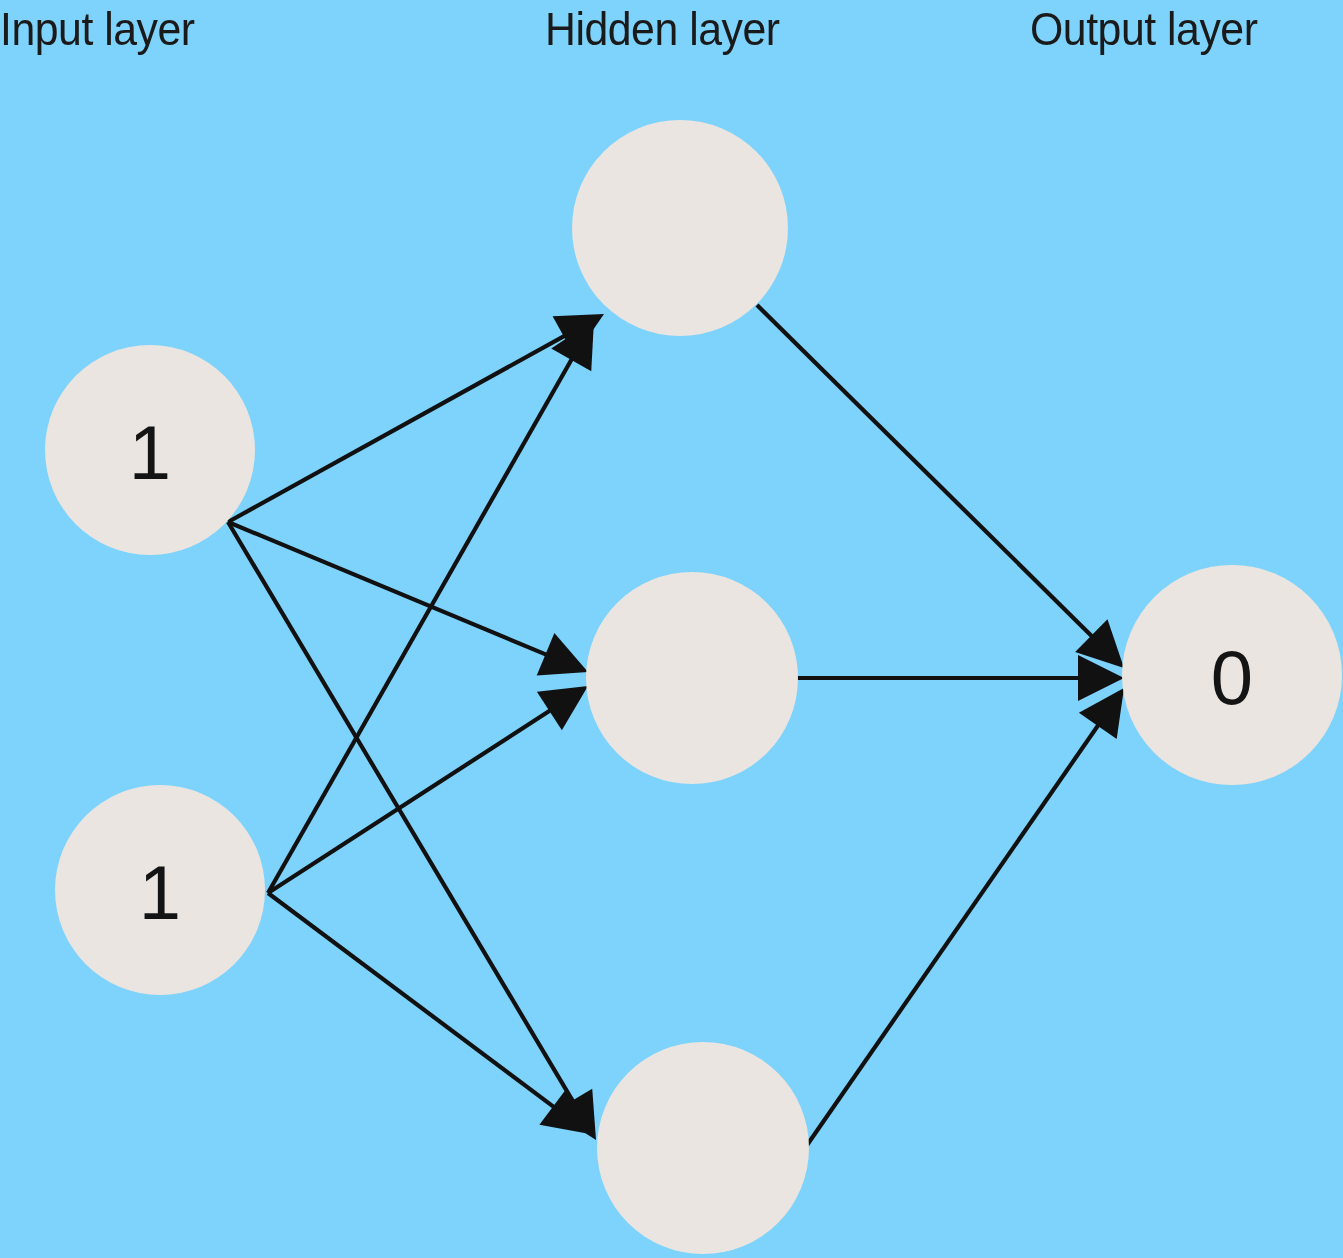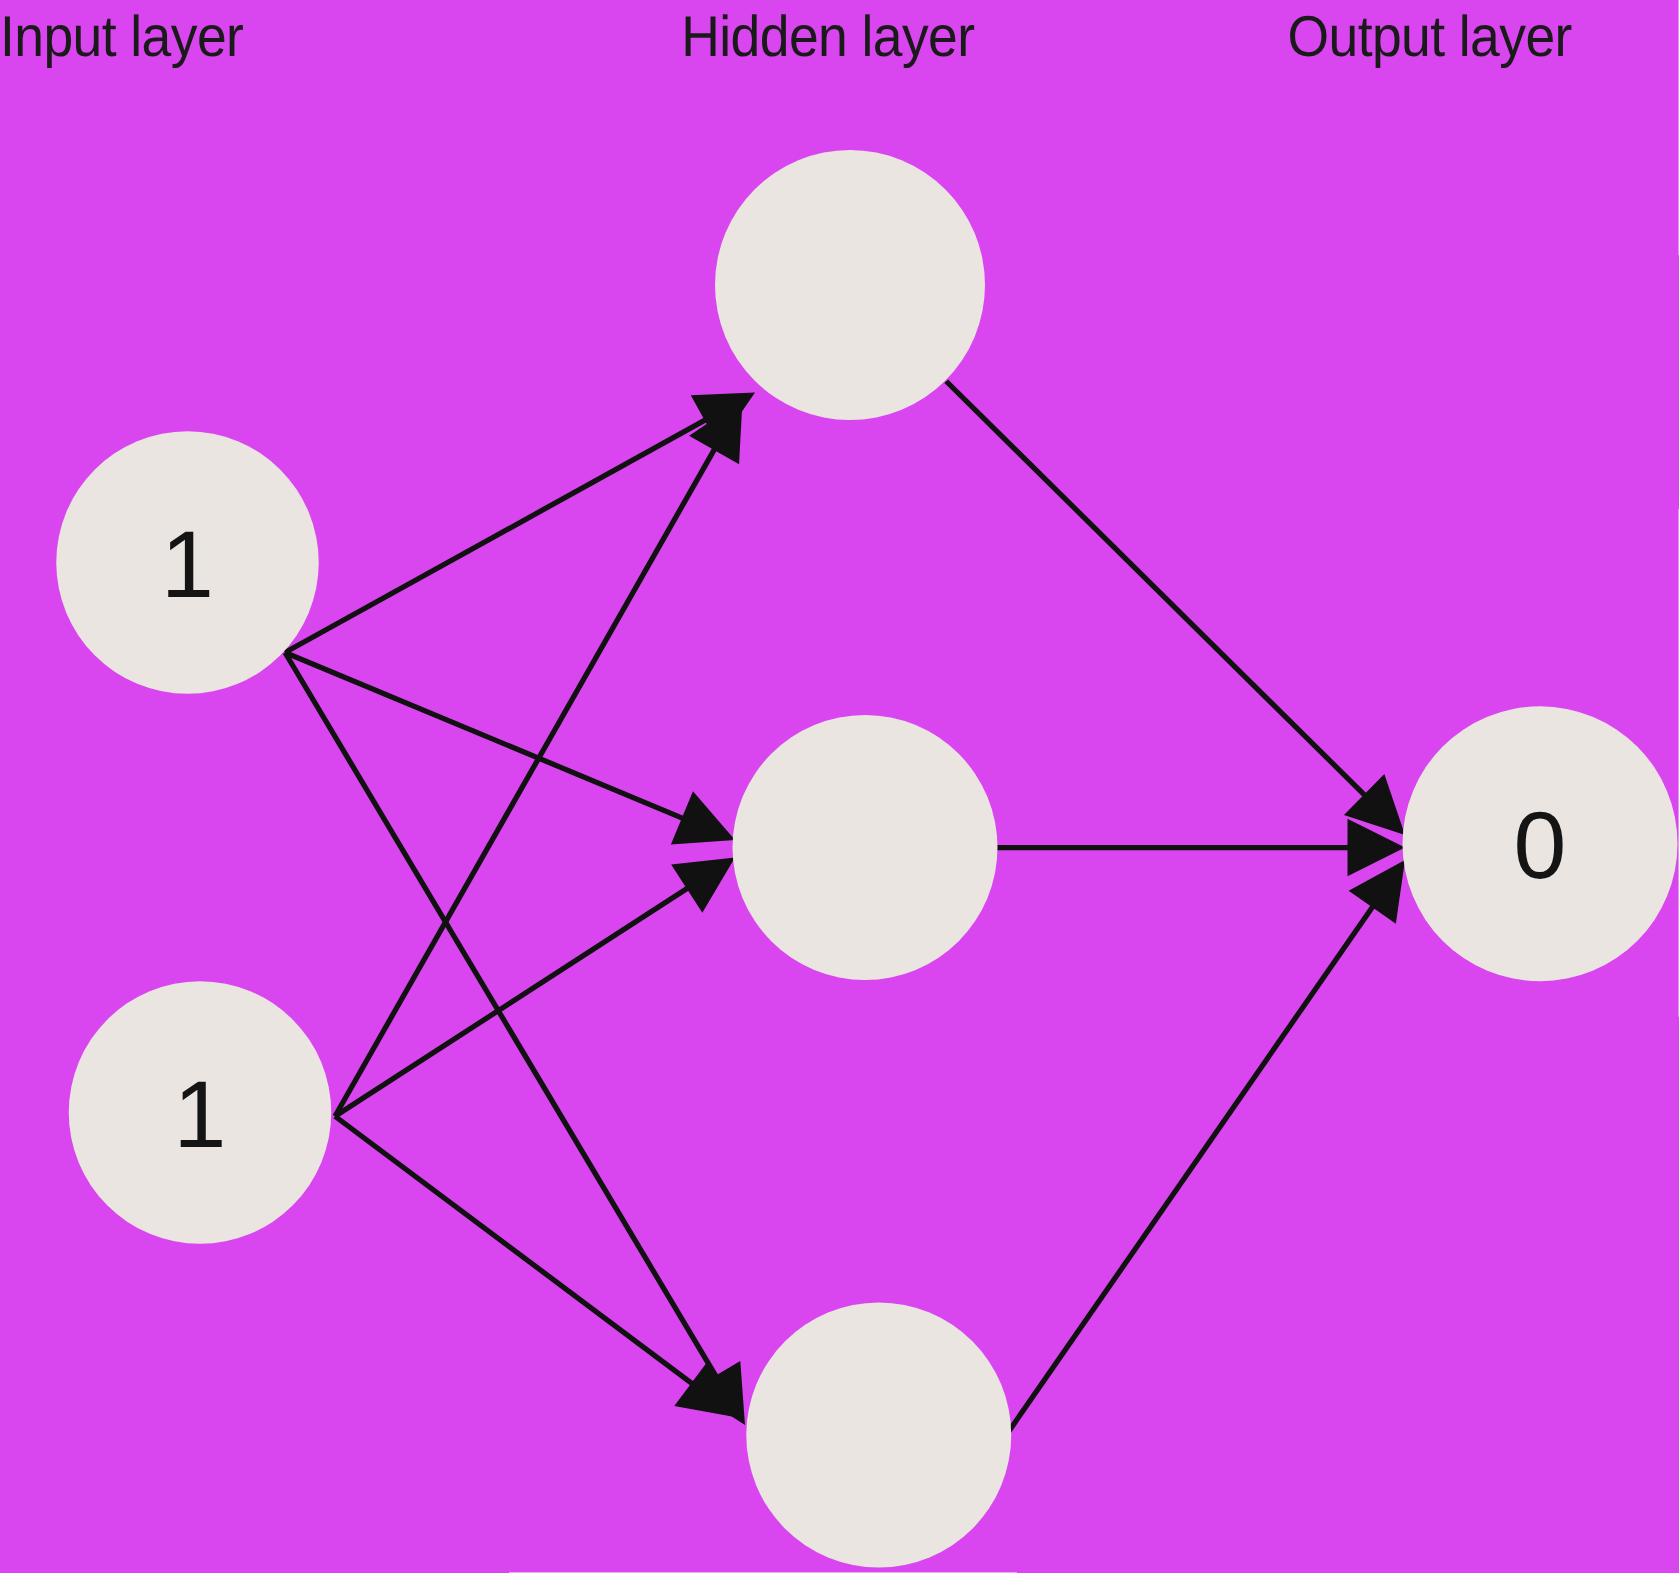--- a/index.html
+++ b/index.html
@@ -8,21 +8,21 @@
     padding: 0;
     background: #ffffff;
   }
   body {
     font-family: "Liberation Sans", sans-serif;
   }
   #canvas {
     position: relative;
     width: 1343px;
     height: 1258px;
-    background: #d946ef;
+    background: #7dd3fc;
     overflow: hidden;
   }
   #net-svg {
     position: absolute;
     left: 0;
     top: 0;
     width: 1343px;
     height: 1258px;
     display: block;
   }

